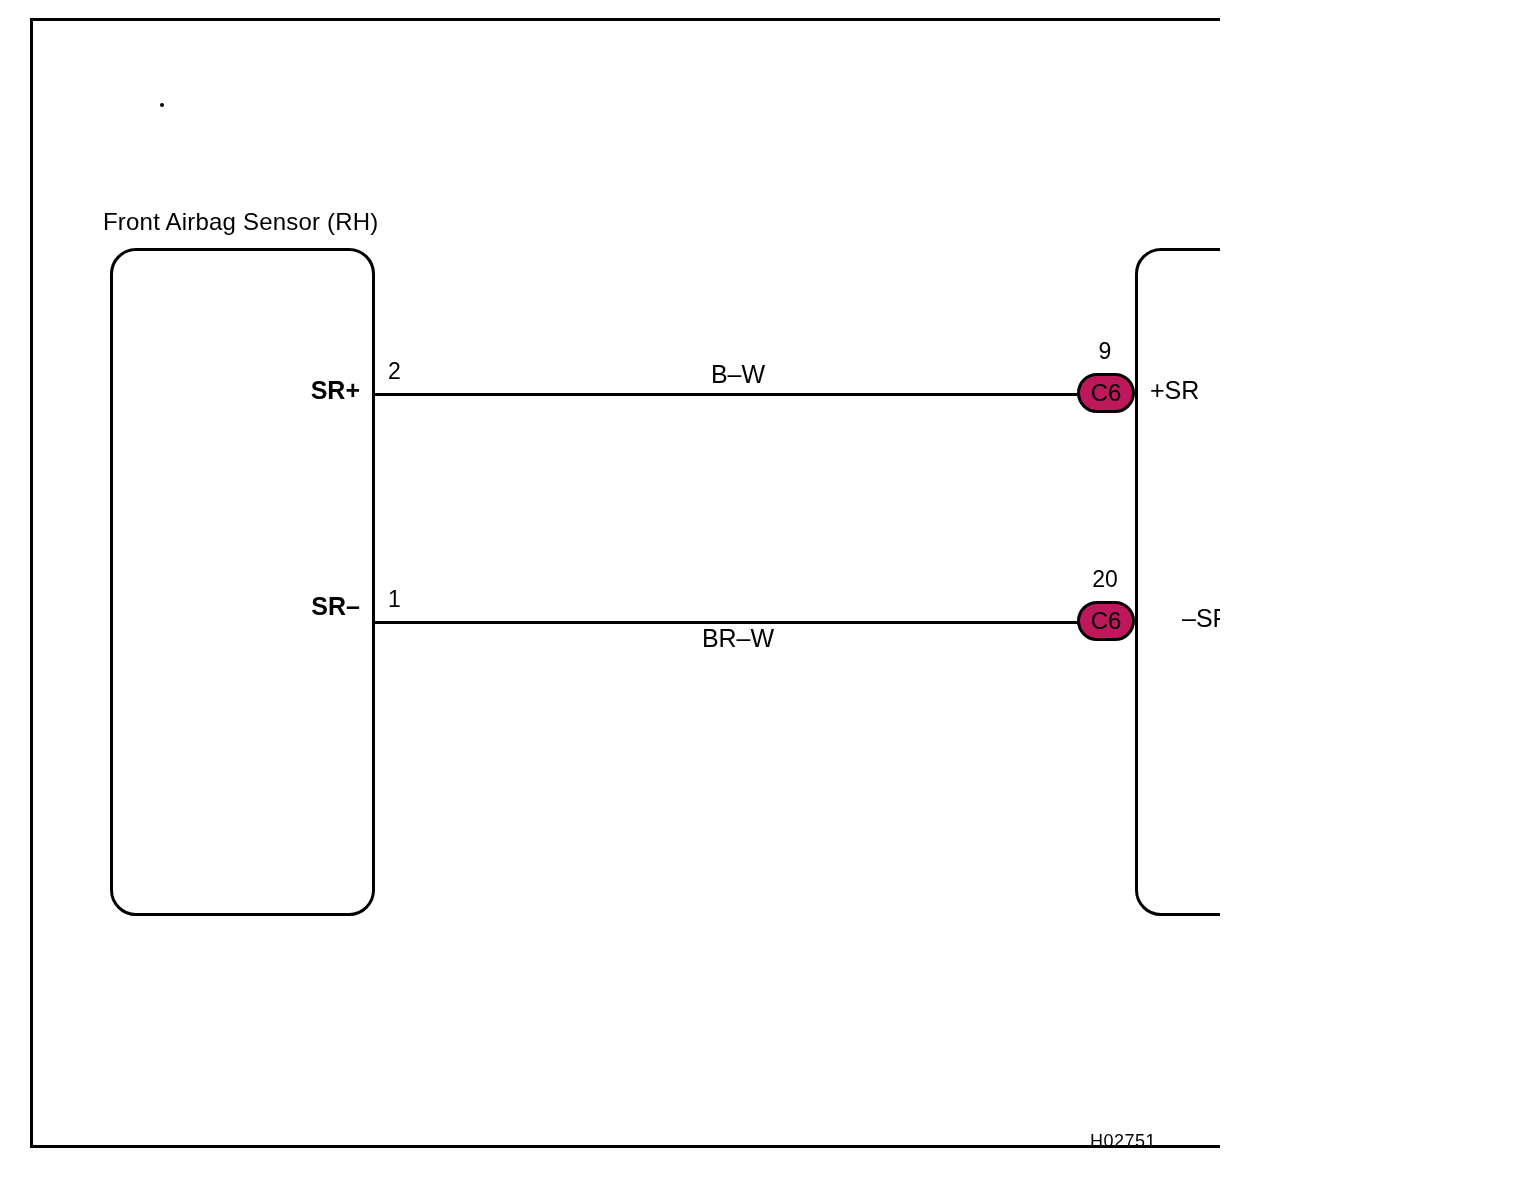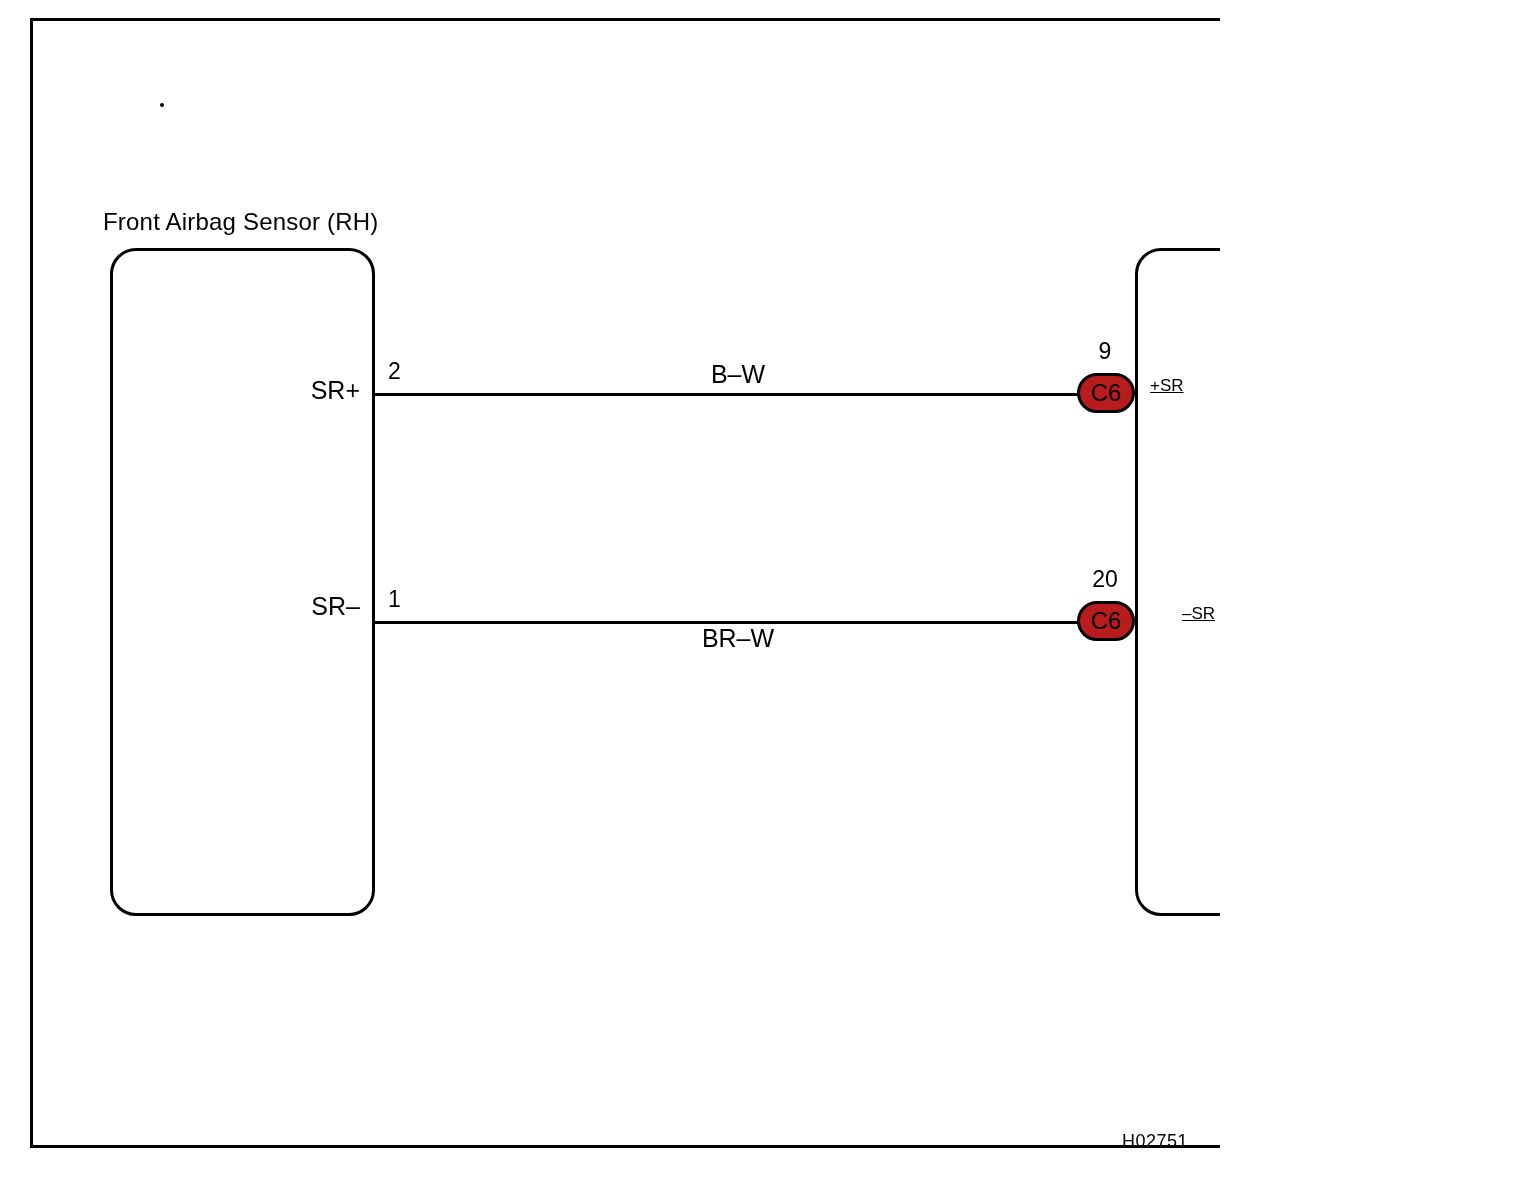--- a/index.html
+++ b/index.html
@@ -86,20 +86,21 @@
     left: 372px;
     top: 621px;
     width: 712px;
   }
   
   .pin-name-left {
     position: absolute;
     font-size: 25px;
     text-align: right;
     white-space: nowrap;
+    font-weight: bold;
   }
   #pin-name-1 { left: 190px; top: 376px; width: 170px; }
   #pin-name-2 { left: 190px; top: 592px; width: 170px; }
 
   .pin-num-left {
     position: absolute;
     font-size: 23px;
     white-space: nowrap;
   }
   #pin-num-1 { left: 388px; top: 358px; }
@@ -117,21 +118,21 @@
   #wire-label-1 { left: 640px; top: 360px; width: 180px; }
   #wire-label-2 { left: 640px; top: 588px; width: 180px; margin-top: 36px; }
 
   
   .connector-oval {
     position: absolute;
     width: 58px;
     height: 40px;
     border: 3px solid #000000;
     border-radius: 20px;
-    background: #b91c1c;
+    background: #be185d;
     box-sizing: border-box;
     display: flex;
     align-items: center;
     justify-content: center;
     font-size: 24px;
     line-height: 1;
   }
   #conn-oval-1 { left: 1077px; top: 373px; }
   #conn-oval-2 { left: 1077px; top: 601px; }
 
@@ -139,31 +140,30 @@
     position: absolute;
     font-size: 23px;
     text-align: center;
     white-space: nowrap;
   }
   #conn-num-1 { left: 1069px; top: 338px; width: 72px; }
   #conn-num-2 { left: 1069px; top: 566px; width: 72px; }
 
   .pin-name-right {
     position: absolute;
-    font-size: 17px;
-    white-space: nowrap;
-    text-decoration: underline;
+    font-size: 25px;
+    white-space: nowrap;
   }
   #pin-name-r1 { left: 1150px; top: 376px; }
   #pin-name-r2 { left: 1150px; top: 604px; margin-left: 32px; }
 
   
   #fig-code {
     position: absolute;
-    right: 32px;
+    right: 64px;
     bottom: 38px;
     font-size: 18px;
     letter-spacing: 0.5px;
   }
 </style>
 </head>
 <body>
 
 <div id="page">
 

